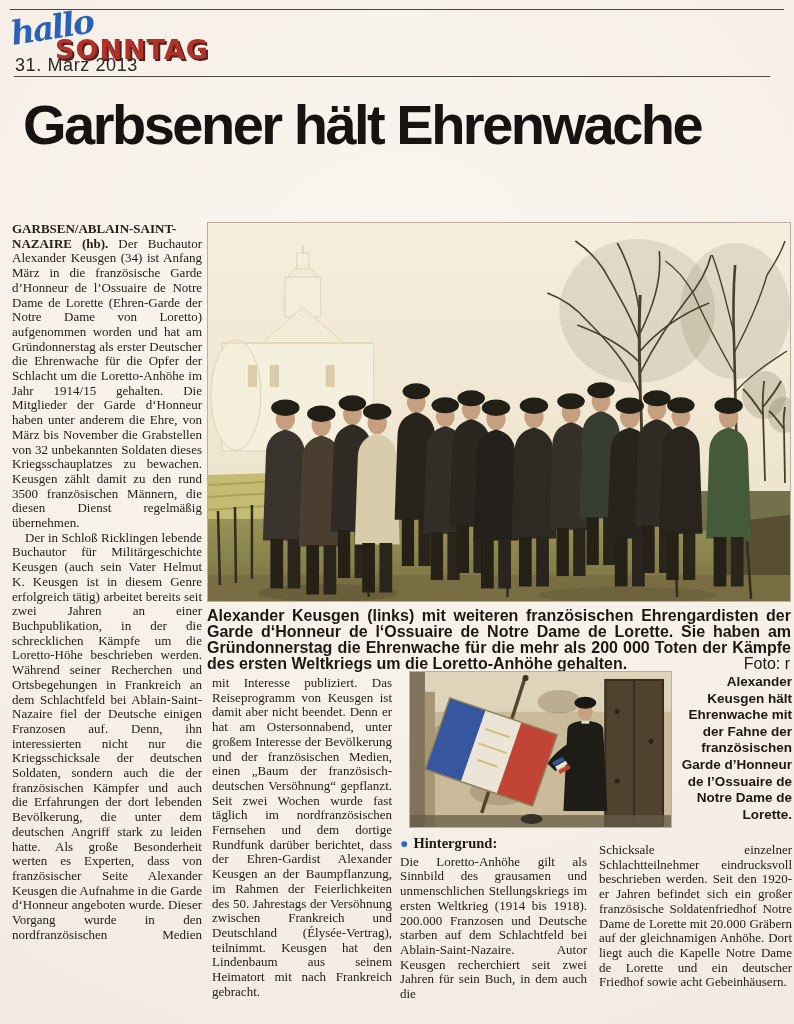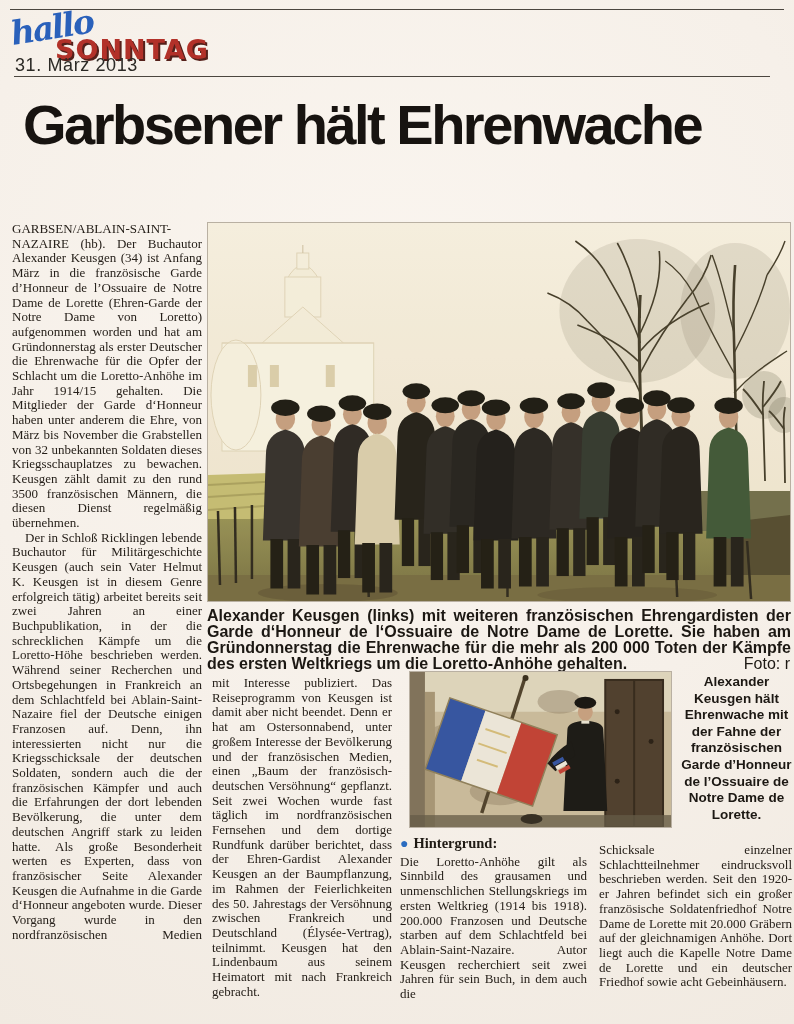--- a/index.html
+++ b/index.html
@@ -42,41 +42,41 @@
     font-size:23px; letter-spacing:-0.3px; color:#1e1a15; white-space:nowrap;
   }
 
   .body-col {
     position:absolute; text-align:justify;
     font-size:13px; line-height:14.7px; color:#26201a;
     hyphens:auto; -webkit-hyphens:auto;
   }
   .col1 { left:12px; top:222px; width:190px; }
   .col1 p.p2 { text-indent:13px; text-align-last:justify; }
-  .lead { font-weight:normal; }
+  .lead { font-weight:bold; }
 
   .photo-frame { position:absolute; border:1px solid #b9b0a2; background:#ece4d2; }
   .photo1 { left:207px; top:222px; width:584px; height:380px; }
   .photo2 { left:409px; top:671px; width:263px; height:157px; }
   .photo-frame svg { display:block; width:100%; height:100%; }
 
   .caption1 {
     position:absolute; left:207px; top:608px; width:584px;
     font-family:"Liberation Sans", sans-serif; font-weight:700;
     font-size:16px; line-height:16px; color:#1c1813; text-align:justify;
   }
   .caption1 .credit { position:absolute; right:1px; bottom:0; font-weight:400; }
   .caption1 .cap-text { display:block; padding-right:0; }
 
   .col2 { left:212px; top:676px; width:180px; }
 
   .caption2 {
     position:absolute; left:681px; top:674px; width:111px;
     font-family:"Liberation Sans", sans-serif; font-weight:700;
-    font-size:13.5px; line-height:16.6px; color:#1c1813; text-align:center;
+    font-size:13.5px; line-height:16.6px; color:#1c1813; text-align:right;
   }
 
   .col3 { left:400px; top:836px; width:187px; }
   .hint-head { font-size:14.5px; margin-bottom:3px; text-align:left; }
   .bullet { color:#2b6cc0; font-size:14px; margin-right:5px; }
   .hint-title { font-weight:bold; color:#1f1a14; }
 
   .col4 { left:599px; top:843px; width:193px; }
 </style>
 </head>

